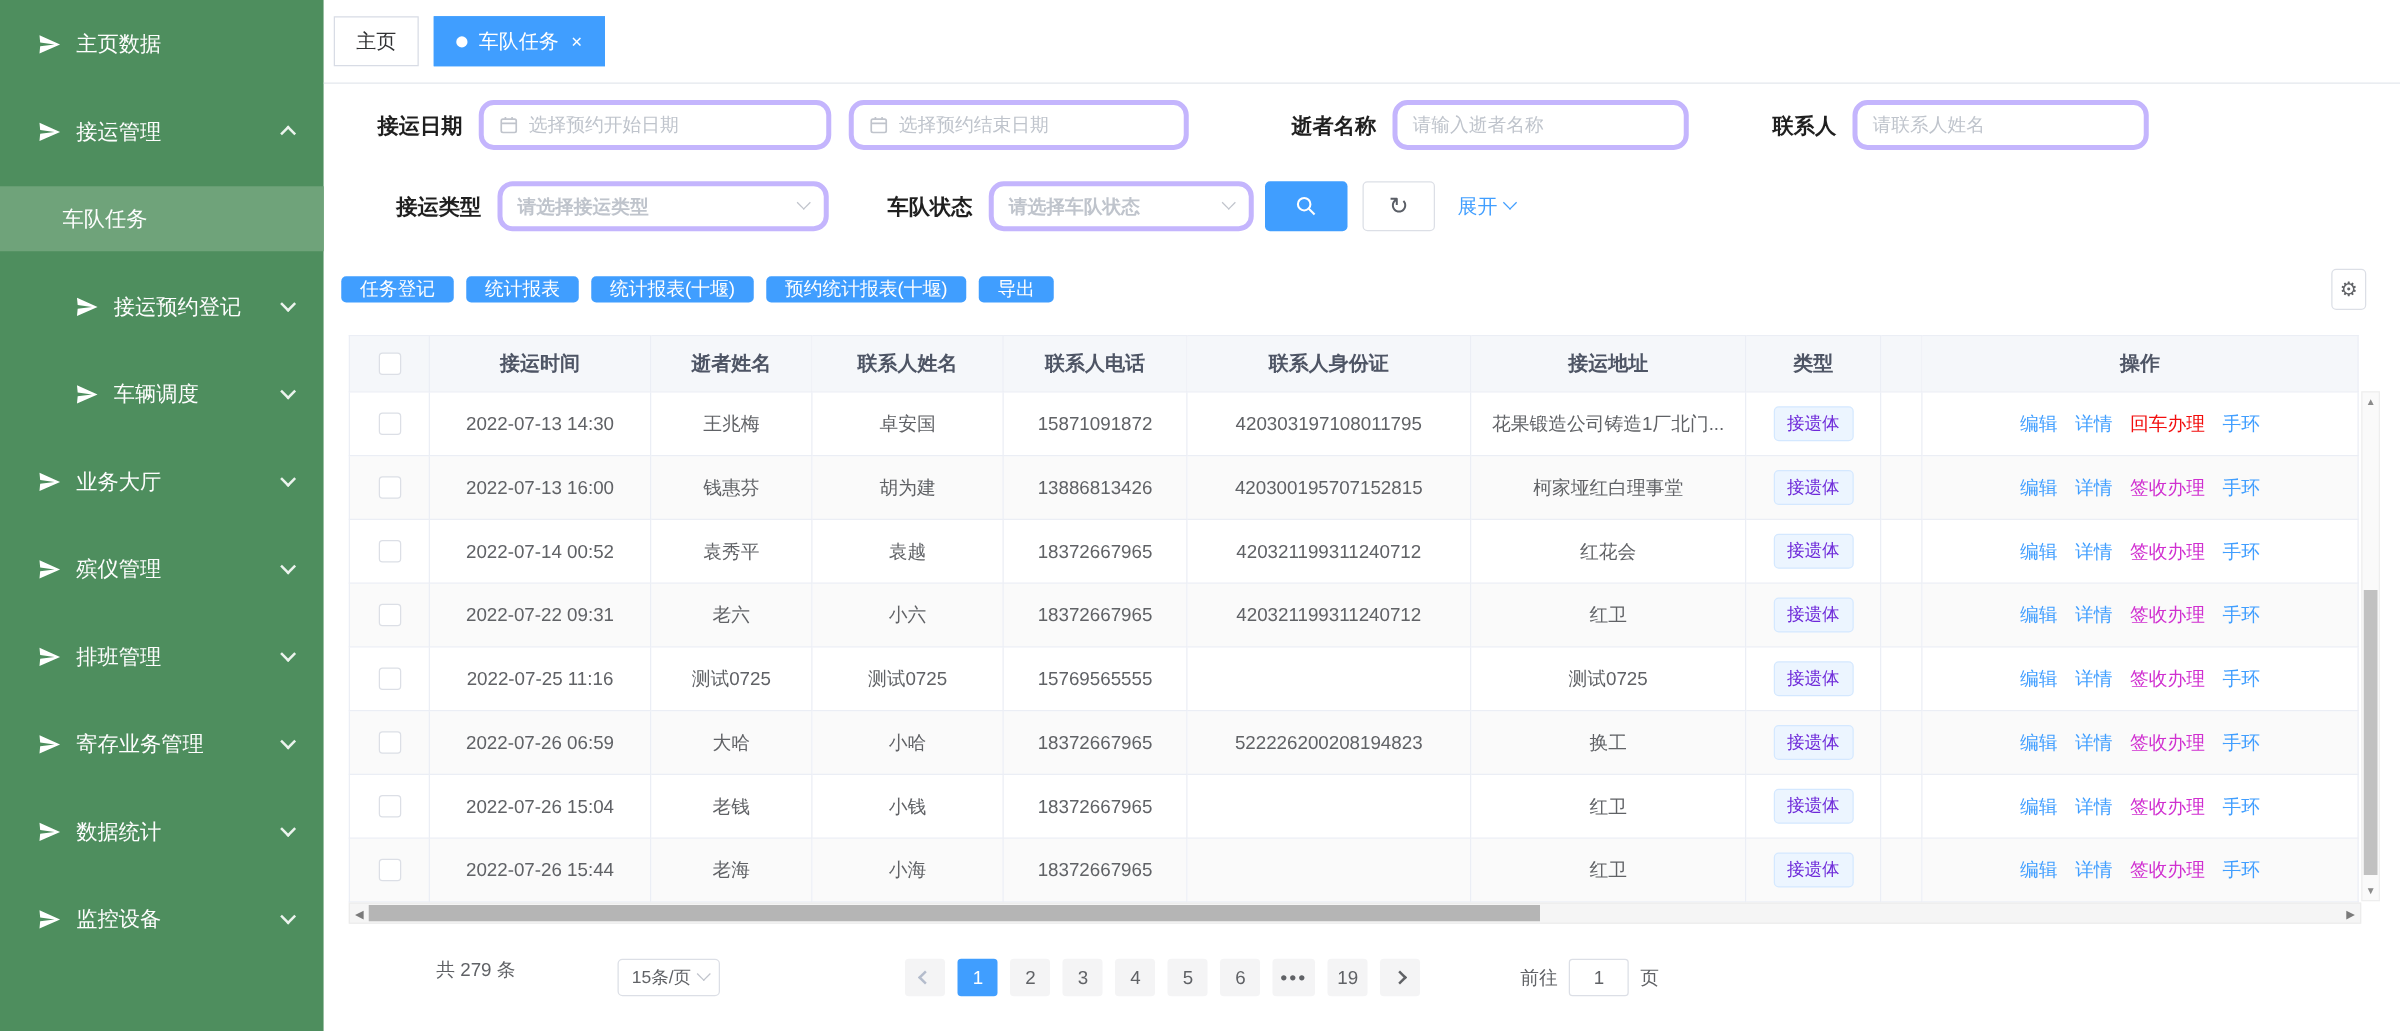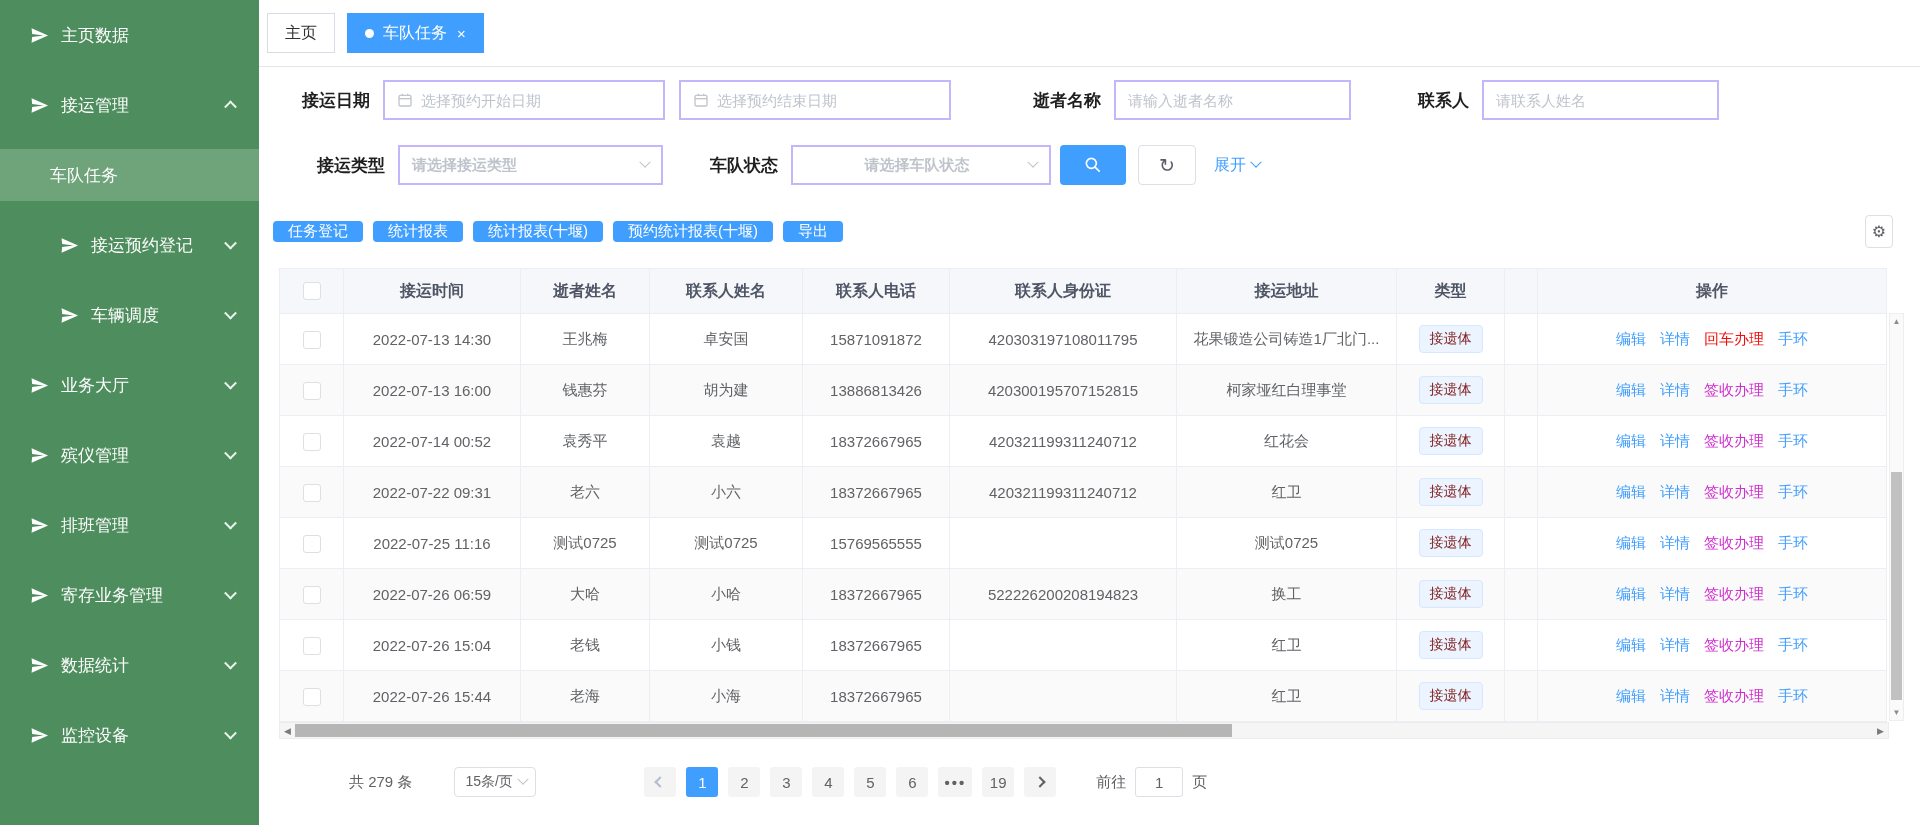--- a/index.html
+++ b/index.html
@@ -29,38 +29,38 @@
   .tab { height:40px; padding:0 17px; display:inline-flex; align-items:center;
     border:1px solid #d8dce5; background:#fff; color:#303133; font-size:16px; cursor:pointer; }
   .tab.active { background:#409eff; border-color:#409eff; color:#fff; }
   .tab .dot { width:9px; height:9px; border-radius:50%; background:#fff; margin-right:9px; }
   .tab .tclose { margin-left:10px; font-size:15px; cursor:pointer; }
 
   .filters { padding:13px 0 0 43px; }
   .f-row { display:flex; align-items:center; height:40px; }
   .f-row.row2 { margin-top:25px; padding-left:15px; }
   .f-label { font-weight:700; font-size:17px; color:#1f1f1f; margin-right:13px; white-space:nowrap; }
-  .inp { height:40px; border:2px solid #c4b5fd; border-radius:0; background:#fff;
+  .inp { height:40px; border:4px solid #c4b5fd; border-radius:12px; background:#fff;
     display:flex; align-items:center; padding:0 12px; }
   .inp input { flex:1; border:none; outline:none; font-size:15px; color:#606266;
     background:transparent; min-width:0; font-family:inherit; }
   .inp input::placeholder { color:#bfc4cc; }
   .inp .cal { display:inline-flex; margin-right:8px; }
   .date1 { width:282px; margin-right:14px; }
   .date2 { width:272px; }
   .txt { width:237px; }
   .ml-dec { margin-left:82px; }
   .ml-con { margin-left:67px; }
   .select { cursor:pointer;font-weight:bold; }
   .select .ph { color:#bfc4cc; font-size:15px; flex:1; }
   .caret { width:8px; height:8px; border-right:1.6px solid #c0c4cc;
     border-bottom:1.6px solid #c0c4cc; transform:rotate(45deg) translate(-2px,-2px); }
   .sel1 { width:265px; }
   .ml-fleet { margin-left:47px; }
-  .sel2 { width:260px;text-align:center; }
+  .sel2 { width:212px; }
   .btn-search { width:66px; height:40px; margin-left:9px; border:none; border-radius:4px;
     background:#409eff; display:flex; align-items:center; justify-content:center; cursor:pointer; }
   .btn-refresh { width:58px; height:40px; margin-left:12px; border:1px solid #dcdfe6;
     border-radius:4px; background:#fff; display:flex; align-items:center; justify-content:center;
     cursor:pointer; font-size:19px; color:#5a5e66; }
   .expand { margin-left:18px; color:#409eff; font-size:16px; display:flex;
     align-items:center; gap:6px; cursor:pointer; }
   .expand .caret { border-color:#409eff; }
 
   .toolbar { margin-top:30px; padding:0 27px 0 14px; display:flex; align-items:center; }
@@ -74,21 +74,21 @@
   
   .table-wrap { position:relative; margin:20px 0 0 20px; width:1625px; }
   table { border-collapse:collapse; table-layout:fixed; width:1607px; }
   th, td { border:1px solid #ebeef5; text-align:center; overflow:hidden;
     white-space:nowrap; }
   th { height:45px; background:#f5f7fa; font-size:16px; font-weight:700; color:#4e5565; }
   td { height:51px; font-size:15px; color:#606266; background:#fff; }
   tbody tr:nth-child(even) td { background:#fafafa; }
   .checkbox { display:inline-block; width:18px; height:18px; border:1px solid #dcdfe6;
     border-radius:3px; background:#fff; cursor:pointer; vertical-align:middle; }
-  .badge { display:inline-block; padding:4px 10px; font-size:14px; color:#7f1d1d;
+  .badge { display:inline-block; padding:4px 10px; font-size:14px; color:#6d28d9;
     background:#ecf5ff; border:1px solid #d4e8ff; border-radius:4px; }
   .lk { margin:0 7px; cursor:pointer; }
   .lk-blue { color:#409eff; } .lk-red { color:#f20d0d; } .lk-mag { color:#d02fd0; }
 
   .vscroll { position:absolute; left:1610px; top:45px; width:15px; height:408px;
     background:#fafafa; border:1px solid #eee; }
   .vscroll .sarr { position:absolute; left:0; width:100%; text-align:center;
     font-size:8px; color:#8b8b8b; cursor:pointer; }
   .vscroll .up { top:3px; } .vscroll .dn { bottom:3px; }
   .vthumb { position:absolute; left:1px; top:158px; width:11px; height:228px;
@@ -96,22 +96,22 @@
 
   .hscroll { position:relative; margin-left:20px; width:1610px; height:17px;
     background:#f5f5f5; border:1px solid #ececec; }
   .hscroll .sarr { position:absolute; top:1px; font-size:9px; color:#7a7a7a;
     line-height:14px; cursor:pointer; }
   .hscroll .lf { left:4px; } .hscroll .rt { right:4px; }
   .hthumb { position:absolute; left:15px; top:1px; width:937px; height:13px;
     background:#b5b5b5; cursor:pointer; }
 
   
-  .pager { margin:28px 0 0 90px; display:flex; align-items:center; font-size:15px;
-    color:#606266; }
+  .pager { margin:28px 0 0 90px; display:flex; align-items:flex-start; font-size:15px;
+    color:#606266;gap:40px; }
   .pg-total { margin-right:42px; }
   .pg-size { width:82px; height:30px; border:1px solid #dcdfe6; border-radius:4px;
     display:flex; align-items:center; padding:0 8px 0 10px; cursor:pointer; font-size:14px; }
   .pg-size span:first-child { flex:1; }
   .pg-nav { display:flex; align-items:center; gap:10px; margin-left:108px; }
   .pg-btn { min-width:32px; height:30px; padding:0 6px; border-radius:3px; background:#f4f4f5;
     display:flex; align-items:center; justify-content:center; color:#606266;
     font-size:15px; cursor:pointer; }
   .pg-btn.active { background:#409eff; color:#fff; }
   .pg-btn.dots { letter-spacing:2px; font-weight:700; }

